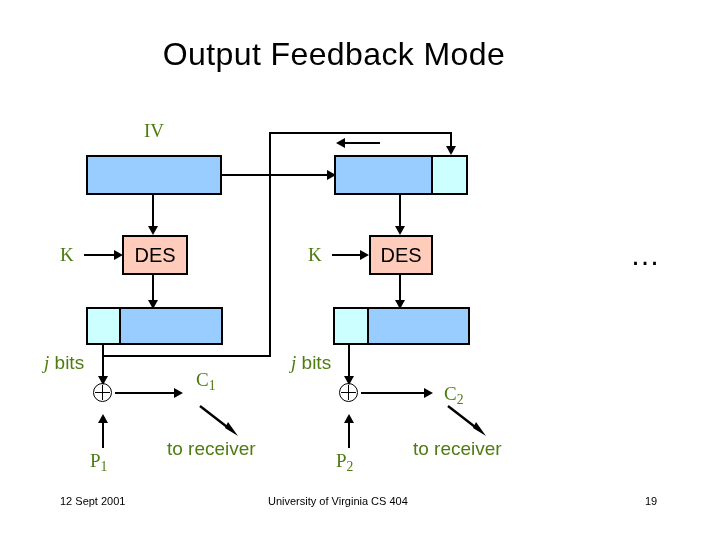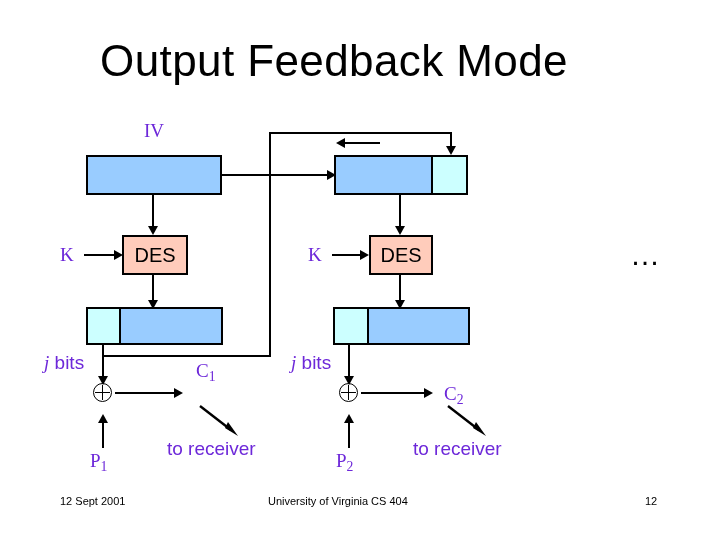--- a/index.html
+++ b/index.html
@@ -18,21 +18,21 @@
   }
 
   
   .title {
     position: absolute;
     left: 0;
     top: 36px;
     width: 668px;
     text-align: center;
     font-family: "Liberation Sans", sans-serif;
-    font-size: 44px;
+    font-size: 32px;
     font-weight: normal;
     letter-spacing: 0.4px;
     color: #000000;
     white-space: nowrap;
   }
 
   
   .box {
     position: absolute;
     box-sizing: border-box;
@@ -75,21 +75,21 @@
   .ah-up {
     border-left: 5px solid transparent;
     border-right: 5px solid transparent;
     border-bottom: 9px solid #000000;
   }
 
   
   .lbl {
     position: absolute;
     white-space: nowrap;
-    color: #6d28d9;
+    color: #4d7c0f;
   }
   .lbl-serif {
     font-family: "Liberation Serif", serif;
     font-size: 19px;
   }
   .lbl-sans {
     font-family: "Liberation Sans", sans-serif;
     font-size: 19px;
   }
   .ital {
@@ -216,21 +216,21 @@
   <div class="arrowhead ah-down" style="left:446px; top:146px;"></div>
 
   <div class="hline" style="left:222px; top:174px; width:108px;"></div>
   <div class="arrowhead ah-right" style="left:327px; top:170px;"></div>
 
   <div class="xor" style="left:93px; top:383px;"></div>
 
   <div class="hline" style="left:115px; top:392px; width:62px;"></div>
   <div class="arrowhead ah-right" style="left:174px; top:388px;"></div>
 
-  <div class="lbl lbl-serif" style="left:196px; top:360px;">
+  <div class="lbl lbl-serif" style="left:196px; top:369px;">
     <span>C</span><span class="sub">1</span>
   </div>
 
   <svg class="diag" style="left:198px; top:404px;" width="46" height="36" viewBox="0 0 46 36">
     <line x1="2" y1="2" x2="33" y2="26" stroke="#000000" stroke-width="2.4"></line>
     <polygon points="40,32 27,24 30,18" fill="#000000"></polygon>
   </svg>
 
   <div class="vline" style="left:102px; top:420px; height:28px;"></div>
   <div class="arrowhead ah-up" style="left:98px; top:414px;"></div>
@@ -295,16 +295,16 @@
     <span>P</span><span class="sub">2</span>
   </div>
 
   <div class="lbl lbl-sans" style="left:413px; top:438px;">to receiver</div>
 
   <div class="ellipsis" style="left:630px; top:238px;">…</div>
 
   <div class="footer">
     <span class="footer-date">12 Sept 2001</span>
     <span class="footer-org">University of Virginia CS 404</span>
-    <span class="footer-page">12</span>
+    <span class="footer-page">19</span>
   </div>
 
 </div>
 
 </body></html>

